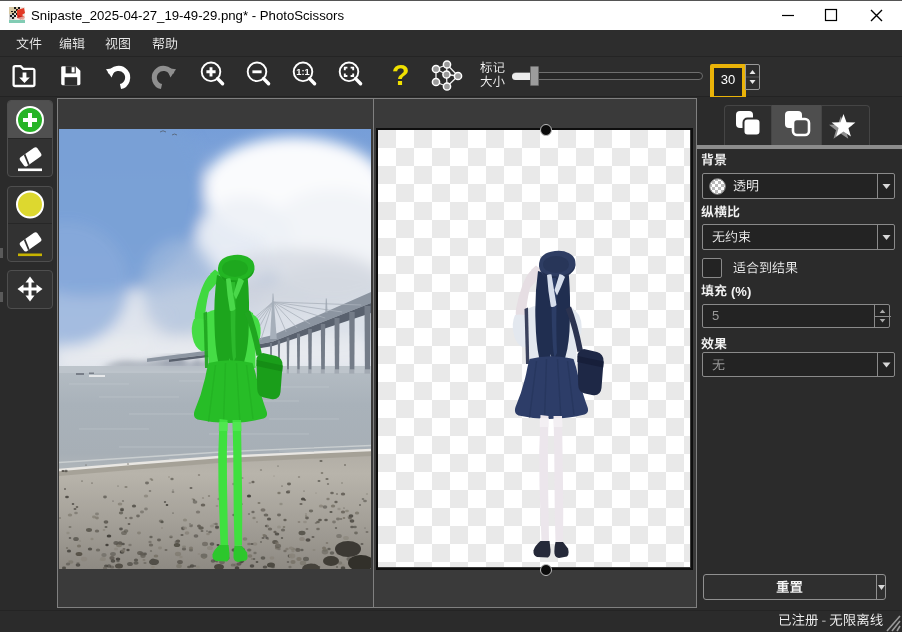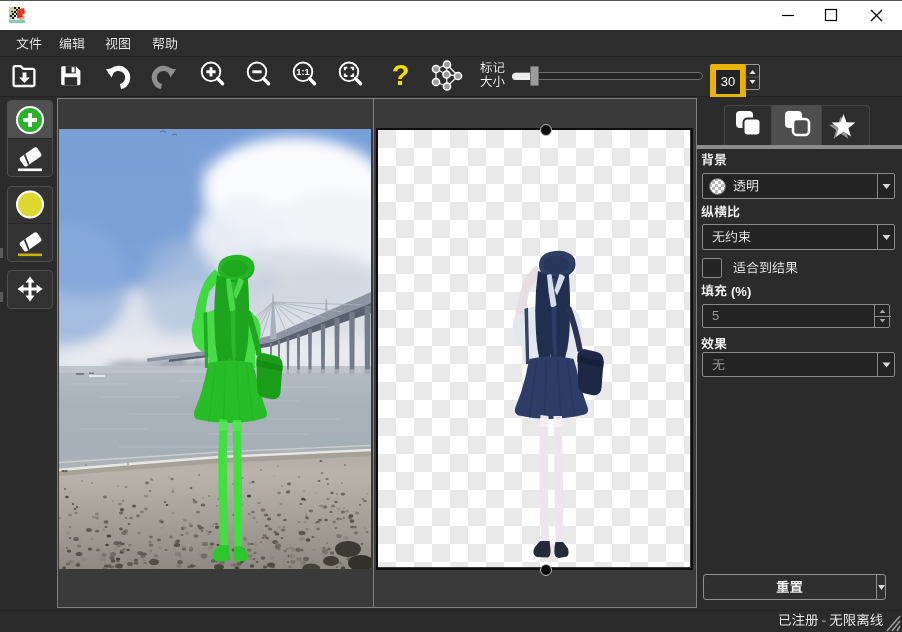--- a/index.html
+++ b/index.html
@@ -19,20 +19,21 @@
         <rect x="1" y="8" width="2" height="2"></rect>
         <rect x="7" y="6" width="2" height="2"></rect>
         <rect x="9" y="0" width="2" height="2"></rect>
         <rect x="2" y="4" width="2" height="1"></rect>
 </g>
 <path d="M8 3 L15 1 L16 6 L13 8 L16 10 L14 13 L8 9 Z" fill="#e23a26"></path>
 <path d="M9 8 L14 10 L12 13 L8 11 Z" fill="#c71f1a"></path>
 <rect x="0" y="13" width="16" height="3" fill="#82ccb4"></rect>
 <path d="M8 11 L16 9 L16 13 L0 13 Z" fill="#efe9e2" opacity="0.6"></path>
 </svg>
+<div style="position:absolute;left:31px;top:8px;font-size:13.2px;color:#000;font-family:'Liberation Sans',sans-serif">Snipaste_2025-04-27_19-49-29.png* - PhotoScissors</div>
 <svg style="position:absolute;left:765px;top:0" width="137" height="30">
       <path d="M17 15.5 H29" stroke="#000" stroke-width="1.2"></path>
       <rect x="60.5" y="9.5" width="11" height="11" fill="none" stroke="#000" stroke-width="1.2"></rect>
       <path d="M106 10 L117 21 M117 10 L106 21" stroke="#000" stroke-width="1.4"></path>
     </svg>
 <div style="position:absolute;left:0;top:30px;width:902px;height:27px;background:#2d2d2d;border-bottom:1px solid #242424;box-sizing:border-box"></div>
 <svg style="position:absolute;left:16px;top:37px;overflow:visible" width="26" height="16">
       <path transform="translate(0,11.4)" d="M9.4 -8.2 10.4 -7.9Q9.6 -5.5 8.3 -3.8Q7 -2.1 5.2 -0.9Q3.4 0.2 1.1 1Q1 0.9 0.9 0.7Q0.8 0.5 0.7 0.4Q0.6 0.2 0.5 0.1Q2.8 -0.6 4.5 -1.7Q6.3 -2.8 7.5 -4.4Q8.7 -6 9.4 -8.2ZM3.5 -8.1Q4.3 -6.1 5.5 -4.5Q6.8 -2.8 8.5 -1.7Q10.3 -0.5 12.6 0Q12.5 0.2 12.3 0.3Q12.2 0.5 12.1 0.6Q12 0.8 11.9 1Q9.6 0.3 7.8 -0.9Q6 -2.1 4.7 -3.9Q3.4 -5.7 2.6 -7.8ZM0.7 -8.6H12.4V-7.7H0.7ZM5.5 -10.7 6.5 -11Q6.8 -10.5 7.1 -10Q7.4 -9.4 7.5 -9L6.5 -8.7Q6.3 -9.1 6.1 -9.6Q5.8 -10.2 5.5 -10.7Z M20.9 -10.8H21.8V1H20.9ZM18.6 -10.3 19.6 -10.1Q19.4 -9.2 19.1 -8.3Q18.9 -7.4 18.5 -6.7Q18.2 -5.9 17.8 -5.3Q17.8 -5.4 17.6 -5.5Q17.5 -5.6 17.3 -5.7Q17.1 -5.8 17 -5.8Q17.4 -6.3 17.7 -7.1Q18 -7.8 18.2 -8.6Q18.5 -9.4 18.6 -10.3ZM18.7 -8.3H24.8V-7.3H18.5ZM17.1 -4.4H25.4V-3.5H17.1ZM16.5 -10.9 17.4 -10.6Q17 -9.5 16.5 -8.4Q15.9 -7.4 15.3 -6.4Q14.7 -5.5 14 -4.7Q13.9 -4.8 13.8 -5Q13.7 -5.2 13.6 -5.4Q13.5 -5.6 13.4 -5.7Q14 -6.3 14.6 -7.2Q15.2 -8 15.6 -8.9Q16.1 -9.9 16.5 -10.9ZM15.2 -7.5 16.1 -8.4 16.1 -8.4V1H15.2Z" fill="#e8e8e8"></path>
     </svg>
 <svg style="position:absolute;left:59px;top:37px;overflow:visible" width="26" height="16">
@@ -106,21 +107,21 @@
     </svg>
 <svg style="position:absolute;left:480px;top:61px;overflow:visible" width="25" height="15">
       <path transform="translate(0,11.0)" d="M5.8 -9.5H11.3V-8.7H5.8ZM5.3 -6.6H11.9V-5.7H5.3ZM7.9 -6.1H8.9V-0.2Q8.9 0.2 8.8 0.4Q8.7 0.6 8.4 0.8Q8.2 0.9 7.7 0.9Q7.3 0.9 6.6 0.9Q6.6 0.7 6.5 0.5Q6.4 0.2 6.3 -0Q6.8 -0 7.2 -0Q7.6 0 7.7 -0Q7.9 -0 7.9 -0.1Q7.9 -0.1 7.9 -0.2ZM9.7 -4.1 10.5 -4.3Q10.8 -3.7 11.1 -3Q11.4 -2.3 11.6 -1.7Q11.9 -1 12 -0.5L11.1 -0.2Q11 -0.7 10.8 -1.4Q10.6 -2 10.3 -2.7Q10 -3.4 9.7 -4.1ZM6.1 -4.3 7 -4.1Q6.8 -3.4 6.5 -2.7Q6.3 -2 6 -1.3Q5.6 -0.7 5.3 -0.2Q5.2 -0.3 5.1 -0.4Q5 -0.5 4.8 -0.6Q4.7 -0.7 4.6 -0.7Q5.1 -1.4 5.5 -2.3Q5.9 -3.3 6.1 -4.3ZM0.6 -7.9H5.1V-7H0.6ZM2.5 -10.5H3.5V1H2.5ZM2.4 -7.3 3 -7.1Q2.9 -6.4 2.7 -5.7Q2.4 -4.9 2.1 -4.2Q1.8 -3.5 1.5 -2.9Q1.2 -2.2 0.8 -1.8Q0.8 -1.9 0.7 -2.1Q0.6 -2.3 0.5 -2.4Q0.4 -2.6 0.3 -2.7Q0.7 -3.2 1.1 -4Q1.6 -4.8 1.9 -5.6Q2.2 -6.5 2.4 -7.3ZM3.4 -6.7Q3.5 -6.6 3.8 -6.3Q4 -6 4.3 -5.6Q4.6 -5.3 4.8 -4.9Q5.1 -4.6 5.2 -4.5L4.6 -3.8Q4.5 -4 4.3 -4.3Q4 -4.7 3.8 -5.1Q3.5 -5.5 3.3 -5.8Q3.1 -6.1 2.9 -6.3Z M14.1 -9.6 14.7 -10.2Q15 -9.9 15.4 -9.6Q15.8 -9.2 16.1 -8.9Q16.5 -8.5 16.7 -8.3L16 -7.6Q15.8 -7.9 15.5 -8.2Q15.2 -8.6 14.8 -8.9Q14.4 -9.3 14.1 -9.6ZM15 0.7 14.8 -0.1 15.1 -0.5 17.3 -2Q17.4 -1.9 17.4 -1.6Q17.5 -1.4 17.6 -1.2Q16.8 -0.7 16.3 -0.3Q15.8 0 15.6 0.2Q15.3 0.4 15.2 0.5Q15.1 0.7 15 0.7ZM13.1 -6.6H15.7V-5.7H13.1ZM15 0.8Q15 0.7 14.9 0.5Q14.8 0.4 14.7 0.3Q14.6 0.1 14.5 0.1Q14.6 -0.1 14.9 -0.4Q15.1 -0.7 15.1 -1.2V-6.6H16V-0.5Q16 -0.5 15.9 -0.4Q15.8 -0.3 15.6 -0.1Q15.5 -0 15.4 0.2Q15.2 0.3 15.1 0.5Q15 0.6 15 0.8ZM18.4 -5.5H23.2V-4.6H18.4ZM18 -5.5H18.9V-0.7Q18.9 -0.3 19.1 -0.2Q19.3 -0.1 19.9 -0.1Q20 -0.1 20.3 -0.1Q20.5 -0.1 20.9 -0.1Q21.2 -0.1 21.6 -0.1Q21.9 -0.1 22.2 -0.1Q22.5 -0.1 22.6 -0.1Q23 -0.1 23.2 -0.2Q23.4 -0.4 23.5 -0.8Q23.6 -1.3 23.6 -2.2Q23.7 -2.1 23.9 -2Q24.1 -1.9 24.2 -1.9Q24.4 -1.8 24.5 -1.8Q24.5 -0.8 24.3 -0.2Q24.1 0.4 23.8 0.6Q23.4 0.8 22.7 0.8Q22.6 0.8 22.3 0.8Q22 0.8 21.6 0.8Q21.3 0.8 20.9 0.8Q20.5 0.8 20.2 0.8Q19.9 0.8 19.8 0.8Q19.1 0.8 18.7 0.7Q18.3 0.6 18.1 0.2Q18 -0.1 18 -0.7ZM17.7 -9.6H23.6V-4H22.7V-8.7H17.7Z" fill="#f0f0f0"></path>
     </svg>
 <svg style="position:absolute;left:480px;top:75px;overflow:visible" width="25" height="15">
       <path transform="translate(0,11.0)" d="M0.8 -6.9H11.8V-6H0.8ZM6.9 -6.5Q7.3 -5 8 -3.7Q8.7 -2.4 9.7 -1.4Q10.7 -0.4 12 0.1Q11.9 0.2 11.7 0.4Q11.6 0.5 11.5 0.7Q11.4 0.8 11.3 1Q9.9 0.3 8.9 -0.7Q7.9 -1.8 7.1 -3.2Q6.4 -4.6 5.9 -6.3ZM5.8 -10.5H6.8Q6.8 -9.7 6.7 -8.7Q6.7 -7.7 6.5 -6.6Q6.4 -5.5 6 -4.5Q5.7 -3.4 5.1 -2.4Q4.5 -1.4 3.6 -0.5Q2.6 0.4 1.2 1Q1.1 0.8 0.9 0.6Q0.7 0.4 0.5 0.2Q1.9 -0.4 2.8 -1.2Q3.7 -2 4.2 -2.9Q4.8 -3.9 5.1 -4.9Q5.4 -5.9 5.6 -6.9Q5.7 -7.9 5.7 -8.8Q5.8 -9.7 5.8 -10.5Z M18.3 -10.3H19.3V-0.3Q19.3 0.2 19.2 0.5Q19 0.7 18.7 0.8Q18.3 0.9 17.7 1Q17.1 1 16.3 1Q16.2 0.9 16.2 0.7Q16.1 0.5 16 0.3Q16 0.2 15.9 0Q16.3 0 16.8 0Q17.2 0 17.5 0Q17.8 0 17.9 0Q18.1 0 18.2 -0Q18.3 -0.1 18.3 -0.3ZM21.3 -7.1 22.2 -7.5Q22.8 -6.6 23.3 -5.6Q23.8 -4.6 24.2 -3.6Q24.5 -2.7 24.7 -1.9L23.7 -1.5Q23.5 -2.3 23.2 -3.2Q22.8 -4.2 22.3 -5.2Q21.8 -6.2 21.3 -7.1ZM15 -7.4 16.1 -7.2Q15.9 -6.3 15.6 -5.3Q15.2 -4.3 14.8 -3.4Q14.4 -2.4 13.8 -1.7Q13.7 -1.8 13.5 -1.9Q13.4 -2 13.2 -2.1Q13 -2.2 12.9 -2.2Q13.5 -2.9 13.9 -3.8Q14.3 -4.7 14.6 -5.6Q14.9 -6.6 15 -7.4Z" fill="#f0f0f0"></path>
     </svg>
 <div style="position:absolute;left:512px;top:72px;width:191px;height:8px;border:1px solid #6e6e6e;border-radius:4px;background:#262626;box-sizing:border-box"></div>
 <div style="position:absolute;left:512px;top:72.5px;width:22px;height:7px;background:#ececec;border-radius:3.5px"></div>
 <div style="position:absolute;left:530px;top:66px;width:9px;height:20px;background:#9c9c9c;border:1px solid #6a6a6a;border-radius:1px;box-sizing:border-box"></div>
-<div style="position:absolute;left:710px;top:64px;width:36px;height:36px;border:6px solid #eab308;border-radius:2px 0 0 2px;background:#232323;box-sizing:border-box;color:#fff;font:13px 'Liberation Sans';line-height:24px;text-align:center">30</div>
+<div style="position:absolute;left:710px;top:64px;width:36px;height:36px;border:4px solid #eab308;border-radius:2px 0 0 2px;background:#232323;box-sizing:border-box;color:#fff;font:13px 'Liberation Sans';line-height:24px;text-align:center">30</div>
 <div style="position:absolute;left:745px;top:64px;width:15px;height:26px;border:1px solid #9a9a9a;border-radius:0 2px 2px 0;background:#2d2d2d;box-sizing:border-box"></div>
 <svg style="position:absolute;left:745px;top:64px" width="15" height="26">
       <path d="M7.5 6 L10.5 10 H4.5 Z" fill="#e8e8e8"></path>
       <path d="M7.5 20 L10.5 16 H4.5 Z" fill="#e8e8e8"></path>
       <path d="M1 13 h13" stroke="#555" stroke-width="1"></path>
     </svg>
 <div style="position:absolute;left:0;top:97px;width:902px;height:513px;background:#2b2b2b"></div>
 <div style="position:absolute;left:7px;top:100px;width:46px;height:77px;background:#323232;border:1px solid #4e4e4e;border-radius:4px;box-sizing:border-box"></div>
 <div style="position:absolute;left:7px;top:185.5px;width:46px;height:76px;background:#323232;border:1px solid #4e4e4e;border-radius:4px;box-sizing:border-box"></div>
 <div style="position:absolute;left:7px;top:270px;width:46px;height:39px;background:#323232;border:1px solid #4e4e4e;border-radius:4px;box-sizing:border-box"></div>

